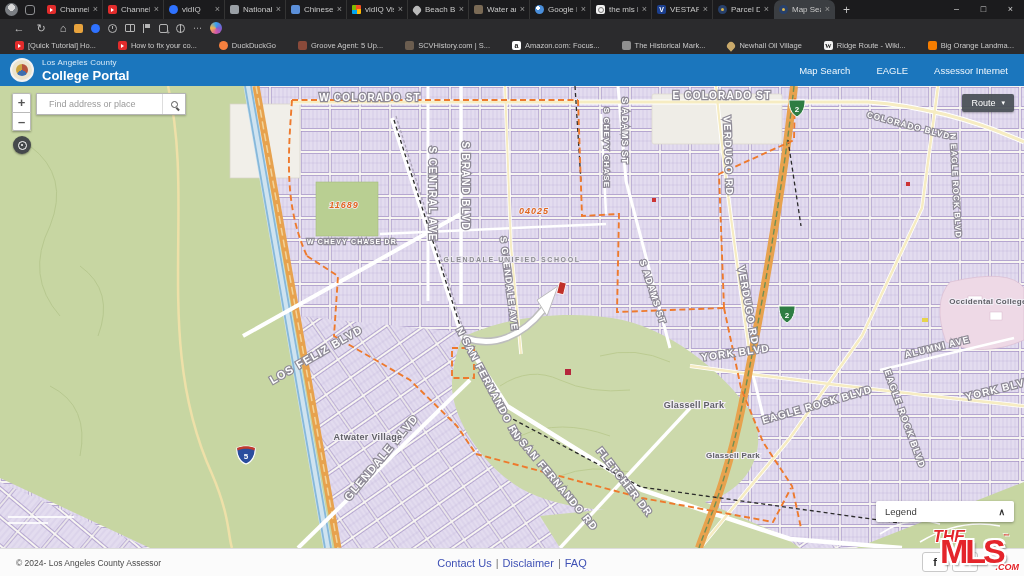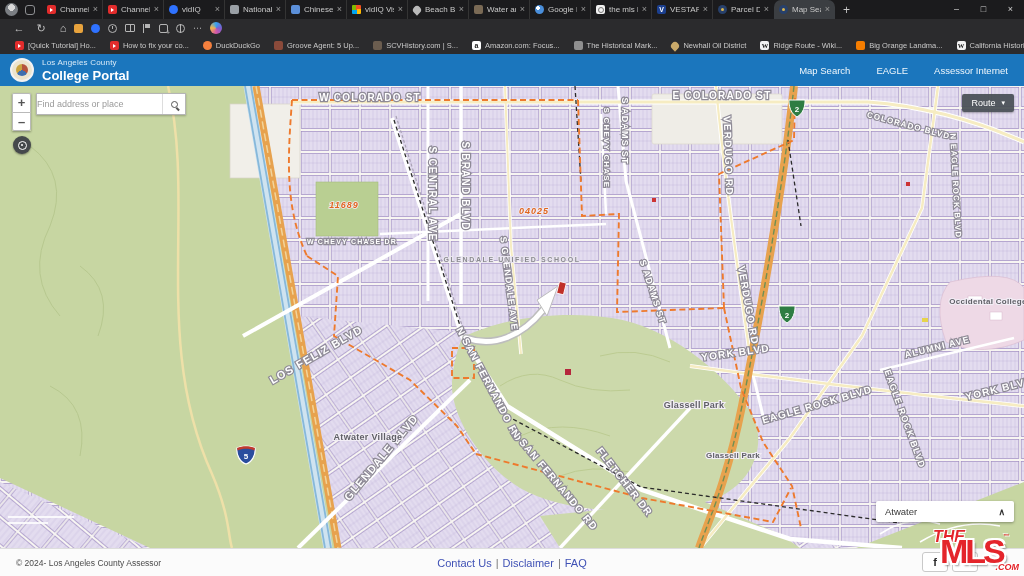--- a/index.html
+++ b/index.html
@@ -56,21 +56,21 @@
   .ext-split::after{content:"";position:absolute;left:4px;top:0;width:1px;height:6px;background:#b5b5b5}
   .ext-flag{width:8px;height:9px;border-left:1.3px solid #b5b5b5;position:relative}
   .ext-flag::after{content:"";position:absolute;left:1px;top:0;width:5px;height:4px;background:#b5b5b5}
   .ext-addcoll{width:9px;height:9px;border:1.2px solid #b5b5b5;border-radius:2px;position:relative}
   .ext-addcoll::after{content:"+";position:absolute;right:-3px;bottom:-4px;color:#b5b5b5;font-size:7px}
   .ext-globe{width:9px;height:9px;border:1.2px solid #b5b5b5;border-radius:50%;position:relative}
   .ext-globe::after{content:"";position:absolute;left:3.2px;top:-1px;width:1px;height:9px;background:#b5b5b5;transform:rotate(0deg)}
   .more-dots{color:#c2c2c2;font-size:9px}
   .copilot{width:12px;height:12px;border-radius:50%;background:conic-gradient(#35a3f0,#7a5fd0,#d557a6,#f2b54a,#35a3f0)}
 
-  #bookmarksbar{height:17px;background:#2b2b2d;display:flex;align-items:center;padding-left:10px;gap:4px}
+  #bookmarksbar{height:17px;background:#2b2b2d;display:flex;align-items:center;padding-left:10px;gap:12px}
   .bm{display:flex;align-items:center;gap:4px;padding:0 5px;flex:none}
   .bm-label{font-size:7.5px;color:#c9c9c9;white-space:nowrap}
 
   
   #portal-header{height:32px;background:#1b76bd;display:flex;align-items:center;padding-left:10px}
   #seal{width:24px;height:24px;border-radius:50%;background:#ece4cd;border:2px solid #f2f2f2;display:flex;align-items:center;justify-content:center;flex:none}
   #seal::after{content:"";width:12px;height:12px;border-radius:50%;background:conic-gradient(#b5533c 0 120deg,#3f6fae 0 240deg,#c9a23f 0)}
   #header-titles{margin-left:8px;line-height:1}
   #agency{font-size:8px;color:#d9eaf7;letter-spacing:.2px}
   #portal-title{font-size:13px;font-weight:bold;color:#fff;margin-top:2px}
@@ -87,21 +87,21 @@
   .shield-num{fill:#fff;font-size:8px;font-weight:bold;text-anchor:middle;font-family:"Liberation Sans",sans-serif}
 
   #zoomctl{position:absolute;left:12px;top:7px;width:19px;box-shadow:0 1px 2px rgba(0,0,0,.35)}
   .zbtn{width:19px;height:19px;background:#fff;border:1px solid #b9b9b9;color:#555;font-size:13px;font-weight:bold;text-align:center;line-height:17px;cursor:pointer}
   .zbtn:first-child{border-radius:2px 2px 0 0;border-bottom:none}
   .zbtn:last-child{border-radius:0 0 2px 2px}
   #locate-btn{position:absolute;left:13px;top:50px;width:18px;height:18px;border-radius:50%;background:#45494c;display:flex;align-items:center;justify-content:center;box-shadow:0 1px 2px rgba(0,0,0,.4);cursor:pointer}
   #locate-btn span{width:9px;height:9px;border:1.6px solid #fff;border-radius:50%;display:flex;align-items:center;justify-content:center}
   #locate-btn span::after{content:"";width:2.5px;height:2.5px;background:#fff;border-radius:50%}
   #searchbox{position:absolute;left:36px;top:7px;width:150px;height:22px;background:#fff;border:1px solid #b5b5b5;display:flex;box-shadow:0 1px 2px rgba(0,0,0,.25)}
-  #searchbox input{flex:1;border:none;outline:none;font-size:9px;padding-left:0;color:#333;min-width:0;font-family:"Liberation Sans",sans-serif}
+  #searchbox input{flex:1;border:none;outline:none;font-size:9px;padding-left:12px;color:#333;min-width:0;font-family:"Liberation Sans",sans-serif}
   #searchbox input::placeholder{color:#9a9a9a}
   #search-btn{width:23px;border-left:1px solid #ddd;background:#fff;display:flex;align-items:center;justify-content:center;cursor:pointer}
   .mag{width:7px;height:7px;border:1.6px solid #555;border-radius:50%;position:relative}
   .mag::after{content:"";position:absolute;left:5.5px;top:5.5px;width:4px;height:1.6px;background:#555;transform:rotate(45deg);transform-origin:0 0}
   #layers-btn{position:absolute;right:10px;top:8px;background:rgba(72,79,85,.93);color:#fff;font-size:9px;padding:4px 9px;border-radius:2px;display:flex;align-items:center;gap:6px;cursor:pointer;box-shadow:0 1px 2px rgba(0,0,0,.3)}
   #layers-caret{font-size:7px}
   #legend-panel{position:absolute;right:10px;bottom:26px;width:138px;height:21px;background:#fff;border-radius:2px;display:flex;align-items:center;padding:0 9px;box-shadow:0 1px 3px rgba(0,0,0,.35);cursor:pointer}
   #legend-label{font-size:9.5px;color:#3a3a3a;flex:1}
   #legend-caret{font-size:9px;color:#333;font-weight:bold}
 
@@ -246,21 +246,21 @@
       <div class="bm" data-name="bookmark-item">
         <span class="fav fav-amazon" data-name="amazon-favicon"></span>
         <span class="bm-label" data-name="bookmark-label">Amazon.com: Focus...</span>
       </div>
       <div class="bm" data-name="bookmark-item">
         <span class="fav fav-building" data-name="building-favicon"></span>
         <span class="bm-label" data-name="bookmark-label">The Historical Mark...</span>
       </div>
       <div class="bm" data-name="bookmark-item">
         <span class="fav fav-pin2" data-name="pin2-favicon"></span>
-        <span class="bm-label" data-name="bookmark-label">Newhall Oil District</span>
+        <span class="bm-label" data-name="bookmark-label">Newhall Oil Village</span>
       </div>
       <div class="bm" data-name="bookmark-item">
         <span class="fav fav-wiki" data-name="wiki-favicon"></span>
         <span class="bm-label" data-name="bookmark-label">Ridge Route - Wiki...</span>
       </div>
       <div class="bm" data-name="bookmark-item">
         <span class="fav fav-blogger" data-name="blogger-favicon"></span>
         <span class="bm-label" data-name="bookmark-label">Big Orange Landma...</span>
       </div>
       <div class="bm" data-name="bookmark-item">
@@ -458,21 +458,21 @@
       <input data-name="search-input" placeholder="Find address or place" style="">
       <div id="search-btn" data-name="search-button">
           <span class="mag" data-name="search-icon"></span>
         </div>
     </div>
     <div id="layers-btn" data-name="layers-button">
       <span data-name="layers-label">Route</span>
       <span id="layers-caret" data-name="chevron-down-icon">▾</span>
     </div>
     <div id="legend-panel" data-name="legend-panel">
-      <span id="legend-label" data-name="legend-label">Atwater</span>
+      <span id="legend-label" data-name="legend-label">Legend</span>
       <span id="legend-caret" data-name="chevron-up-icon">∧</span>
     </div>
   </div>
 
   <div id="footer" data-name="footer">
     <span id="copyright" data-name="copyright-text">© 2024- Los Angeles County Assessor</span>
     <div id="footer-links" data-name="footer-links"><span data-name="footer-link-contact-us">Contact Us</span><span class="sep" data-name="separator">|</span><span data-name="footer-link-disclaimer">Disclaimer</span><span class="sep" data-name="separator">|</span><span data-name="footer-link-faq">FAQ</span></div>
     <div class="corner-btn" id="fb-btn" data-name="facebook-button">f</div>
     <div class="corner-btn" id="btn2" data-name="social-button"></div>
   </div>

